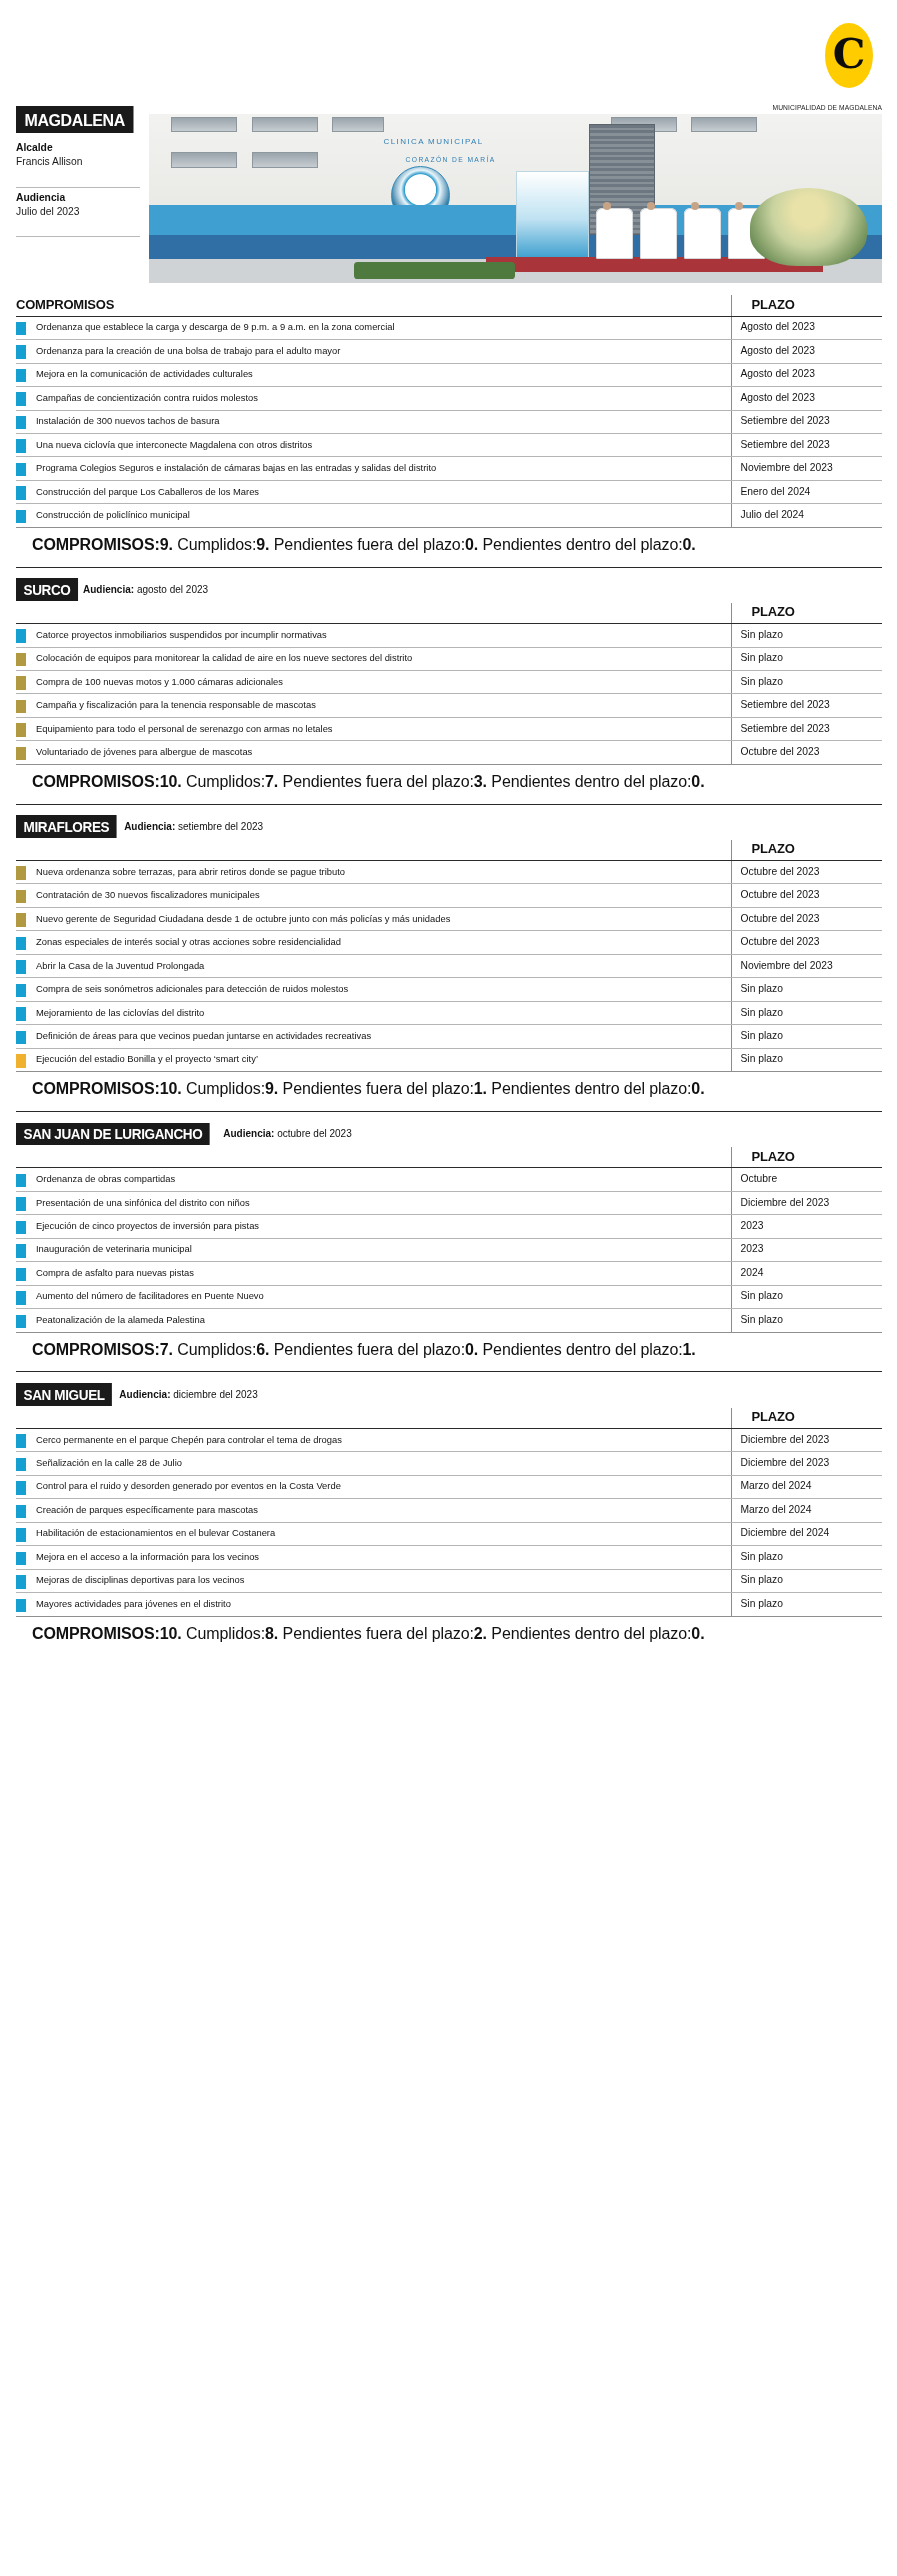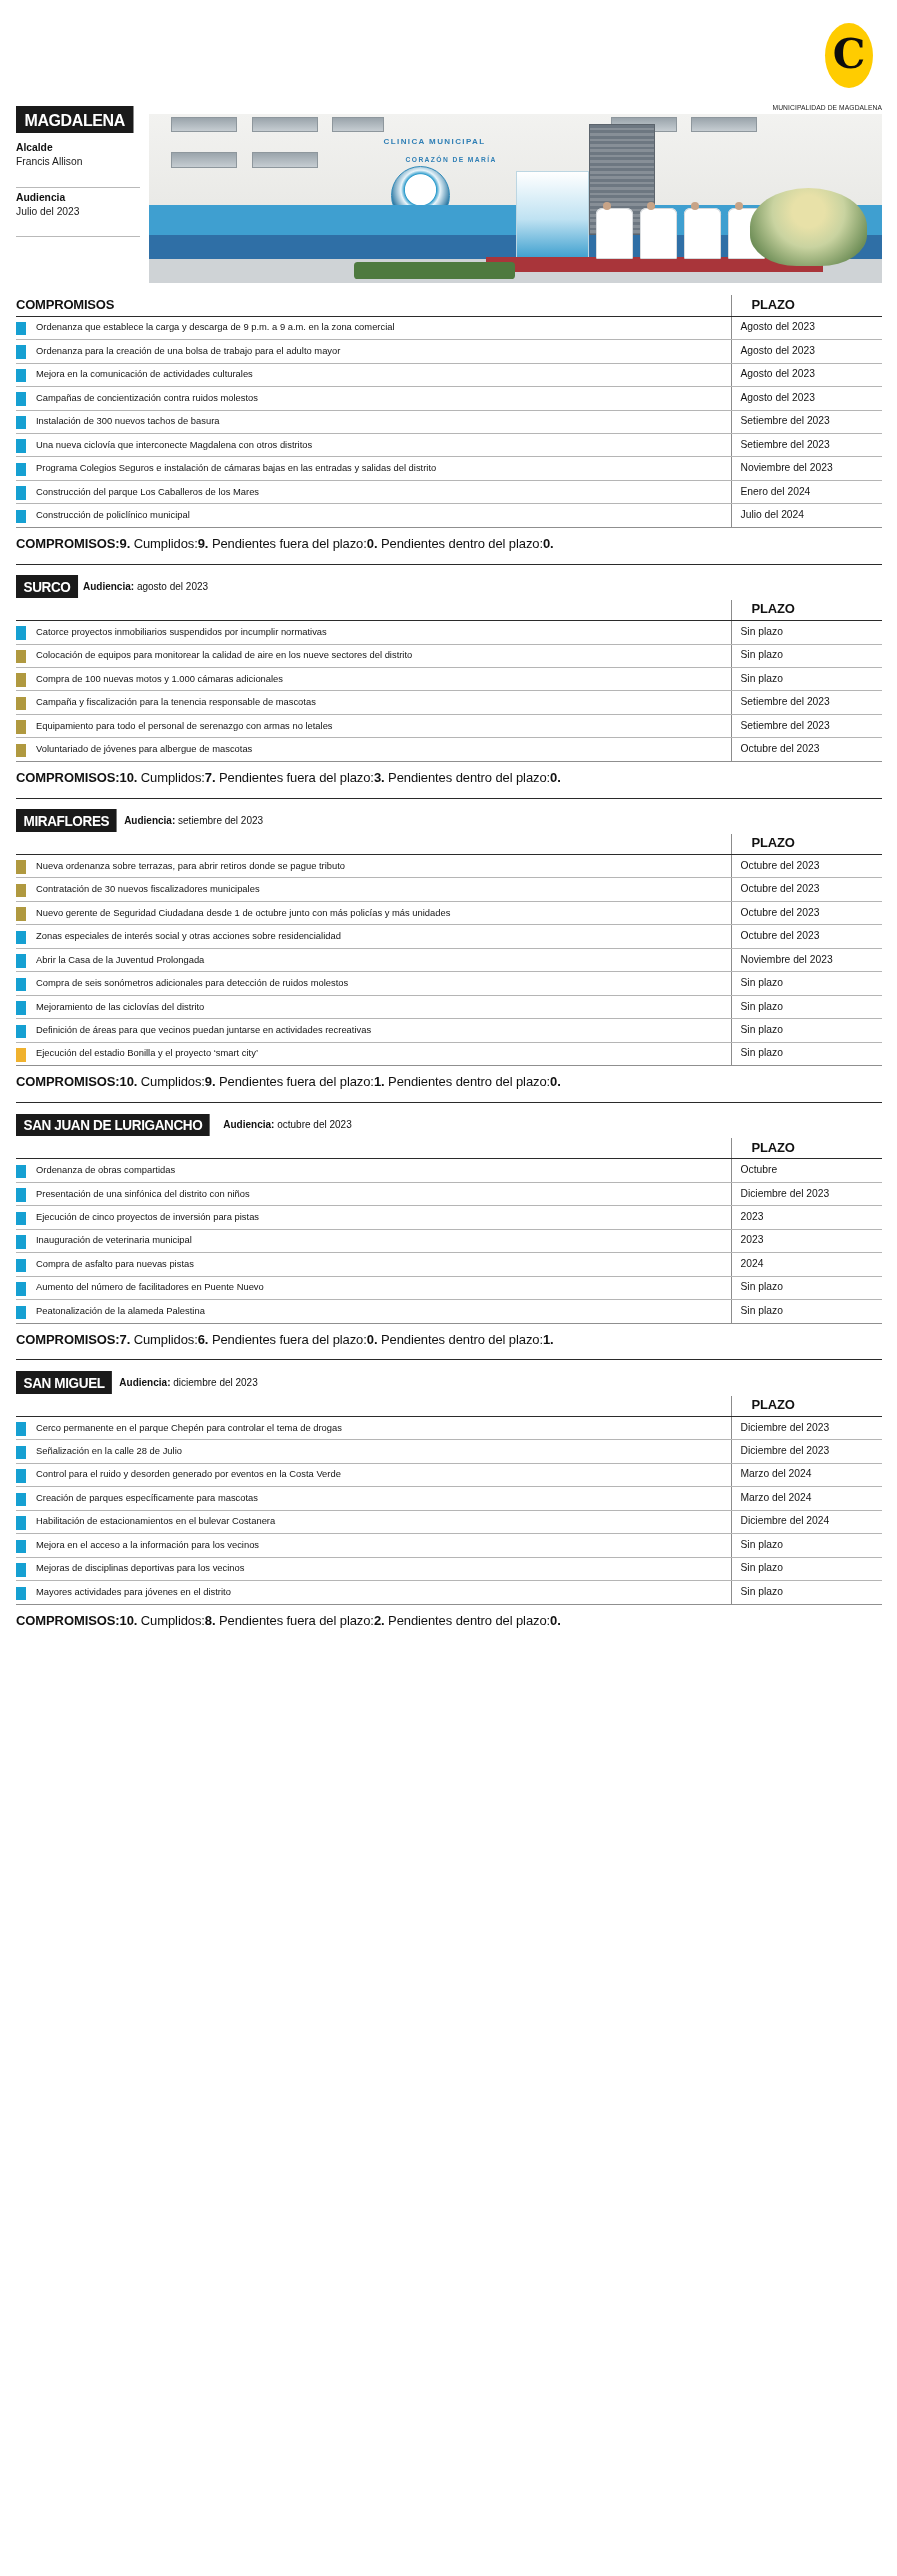--- a/index.html
+++ b/index.html
@@ -105,21 +105,21 @@
   }
   .photo-frame {
     position: absolute;
     inset: 0;
     overflow: hidden;
     background: #e9ecee;
   }
   
   .ph-wall { position:absolute; left:0; top:0; right:0; height:58%; background:linear-gradient(180deg,#f2f2f0 0%, #e9e9e6 100%); }
   .ph-vent { position:absolute; background:linear-gradient(180deg,#9aa4ab,#c6cdd2); border:0.9px solid #8e979d; }
-  .ph-sign { position:absolute; color:#2f7fb5; font-size:8px; letter-spacing:1.4px; font-weight:bold; }
+  .ph-sign { position:absolute; color:#2f7fb5; font-size:8px; letter-spacing:1.4px; font-weight:normal; }
   .ph-seal { position:absolute; border-radius:50%; background:radial-gradient(circle at 50% 40%, #ffffff 34%, #2e9ccc 36%, #e8f4fa 44%, #1f6f9c 70%, #ffffff 74%); border:1.8px solid #2f89b8; }
   .ph-seal-txt { position:absolute; inset:0; display:flex; align-items:flex-end; justify-content:center; font-size:4px; color:#1f6f9c; padding-bottom:5.4px; letter-spacing:0.3px;}
   .ph-water { position:absolute; left:0; right:0; bottom:22%; height:24%; background:#3f9fd0; }
   .ph-water2 { position:absolute; left:0; right:0; bottom:12%; height:16%; background:#2f6fa6; }
   .ph-water3 { position:absolute; left:0; right:0; bottom:0; height:14%; background:#cfd3d6; }
   .ph-door { position:absolute; background:repeating-linear-gradient(180deg,#6d7781 0 2.7px,#878f97 2.7px 5.4px); border:0.9px solid #5c646c; }
   .ph-banner { position:absolute; background:linear-gradient(180deg,#ffffff 0%, #bfe2f2 55%, #3fa0cf 100%); border:0.9px solid #bcd6e2; }
   .ph-person { position:absolute; bottom:14%; background:#ffffff; border-radius:6.3px 6.3px 1.8px 1.8px; box-shadow:0 0 0 0.9px #d5d9dc inset; }
   .ph-head { position:absolute; width:8px; height:8px; border-radius:50%; background:#c8a487; }
   .ph-carpet { position:absolute; left:46%; right:8%; bottom:6%; height:9%; background:#a9353a; }
@@ -189,24 +189,25 @@
   .marker {
     display: block;
     width: 10px;
     height: 13.5px;
   }
   .m-blue { background: #16A0D2; }
   .m-tan  { background: #B09940; }
   .m-gold { background: #F0B22E; }
 
   .summary {
-    font-size: 13px;
+    font-size: 16px;
     color: #111;
     margin-top: 8px;
     letter-spacing: -0.1px;
+    margin-left: 16px;
   }
   .summary b { font-weight: bold; }
   .summary .lead { font-weight: bold; }
 </style>
 </head>
 <body>
 
 <div class="logo-bar">
   <div class="logo-ellipse">
     <span class="glyph">C</span>

